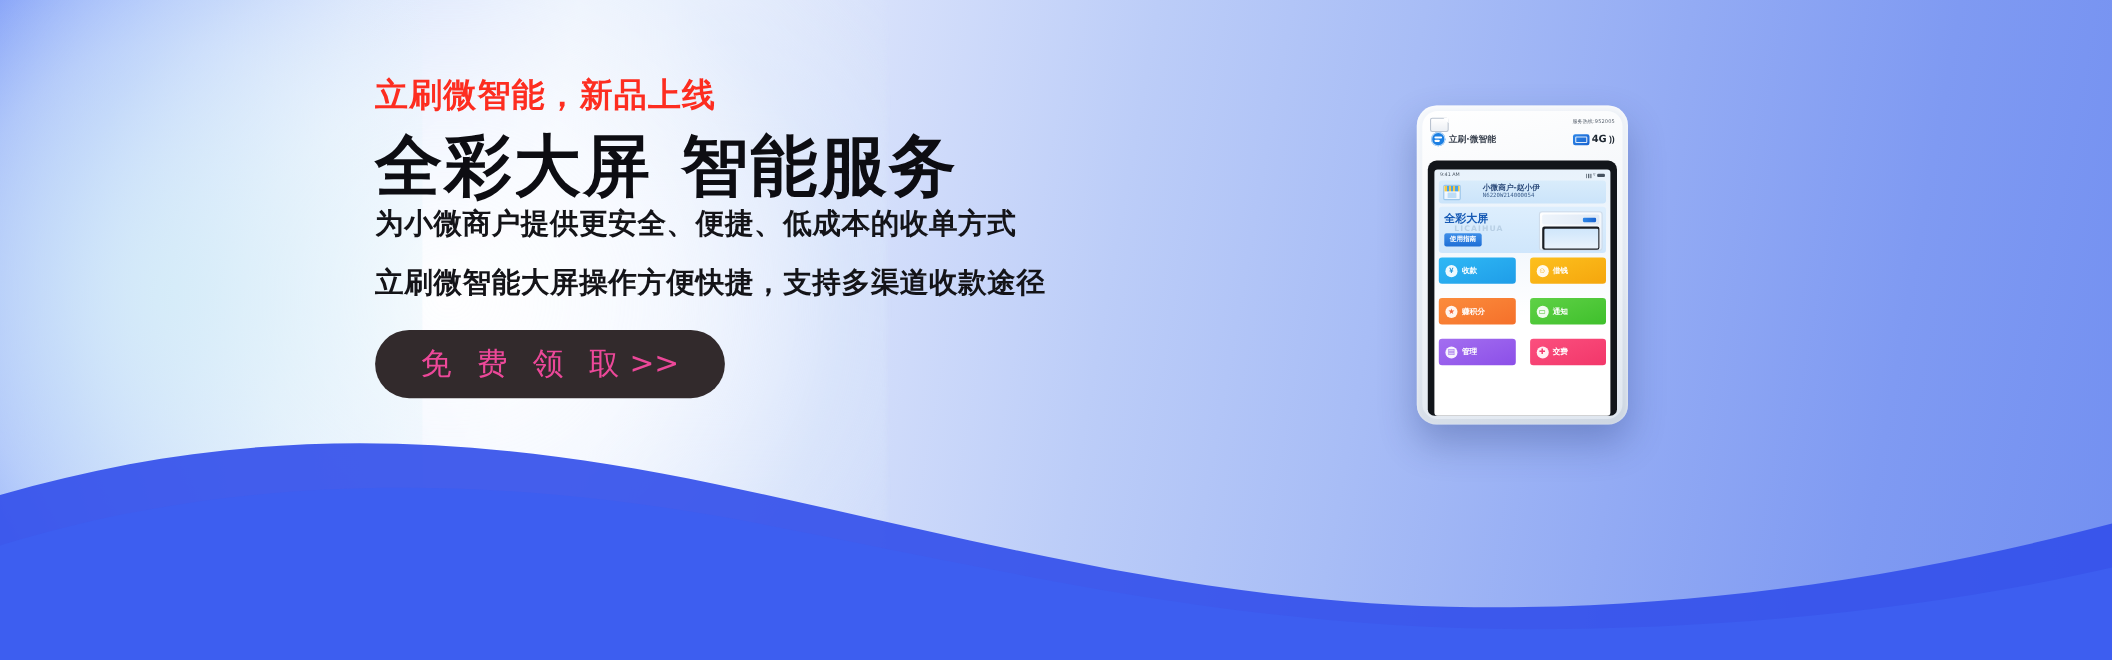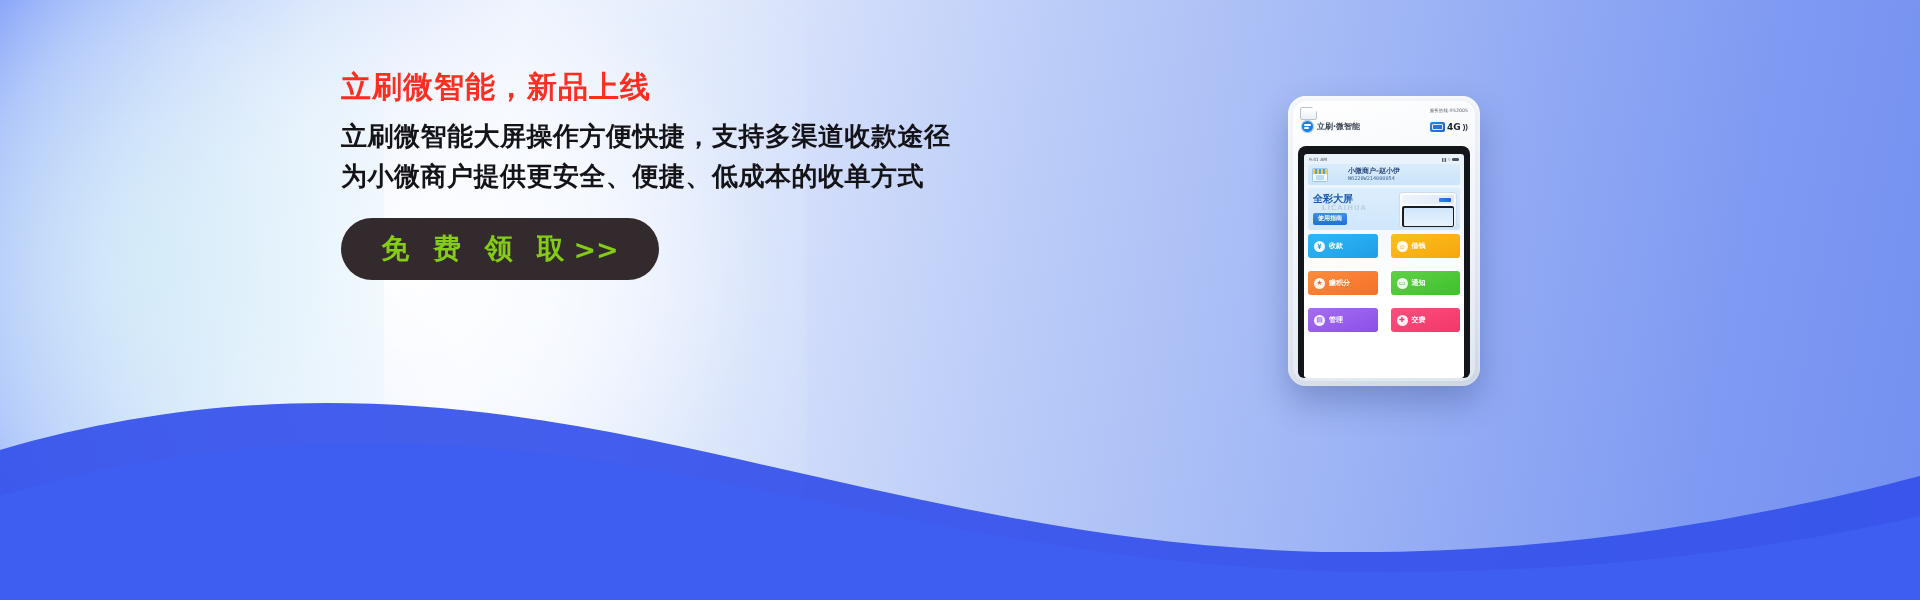--- a/index.html
+++ b/index.html
@@ -61,21 +61,21 @@
     font-size:26px; font-weight:bold; color:#141418;
     line-height:1.52; letter-spacing:0.5px;
     font-family:"DejaVu Sans","Liberation Sans",sans-serif;
     white-space:nowrap;
   }
   .cta {
     margin-top:22px;
     display:inline-flex; align-items:center; justify-content:center;
     width:318px; height:62px;
     background:#322a2c; border-radius:31px;
-    color:#84cc16; font-size:28px; font-weight:bold;
+    color:#ec4899; font-size:28px; font-weight:normal;
     letter-spacing:7px; cursor:pointer;
     font-family:"DejaVu Sans","Liberation Sans",sans-serif;
   }
   .cta .arrows { letter-spacing:0px; margin-left:2px; font-size:27px; }
 
   
   .device {
     position:absolute; left:1288px; top:96px;
     width:192px; height:290px;
     background:linear-gradient(160deg,#f4f7fb 0%, #e4eaf2 55%, #cdd6e2 100%);
@@ -241,22 +241,23 @@
 
   <svg class="wave-back" viewBox="0 0 1920 300" preserveAspectRatio="none">
     <path d="M0,150 C220,86 420,92 650,140 C880,188 1090,250 1340,252 C1560,254 1760,218 1920,176 L1920,300 L0,300 Z" fill="#3450ea" opacity="0.92"></path>
   </svg>
   <svg class="wave-front" viewBox="0 0 1920 300" preserveAspectRatio="none">
     <path d="M0,196 C200,134 430,126 690,176 C930,222 1130,272 1390,272 C1600,272 1780,248 1920,216 L1920,300 L0,300 Z" fill="#3d5ef0"></path>
   </svg>
 
   <div class="content">
     <div class="eyebrow">立刷微智能，新品上线</div>
+    <div class="headline"><span>全彩大屏</span><span class="gap"></span><span>智能服务</span></div>
+    <div class="sub" style="margin-top:0">为小微商户提供更安全、便捷、低成本的收单方式</div>
     <div class="sub">立刷微智能大屏操作方便快捷，支持多渠道收款途径</div>
-    <div class="sub" style="margin-top:0">为小微商户提供更安全、便捷、低成本的收单方式</div>
     <div class="cta">
       <span>免 费 领 取</span>
       <span class="arrows">&gt;&gt;</span>
     </div>
   </div>
 
   <div class="device">
     <div class="device-inner">
 
       <div class="dev-top">

